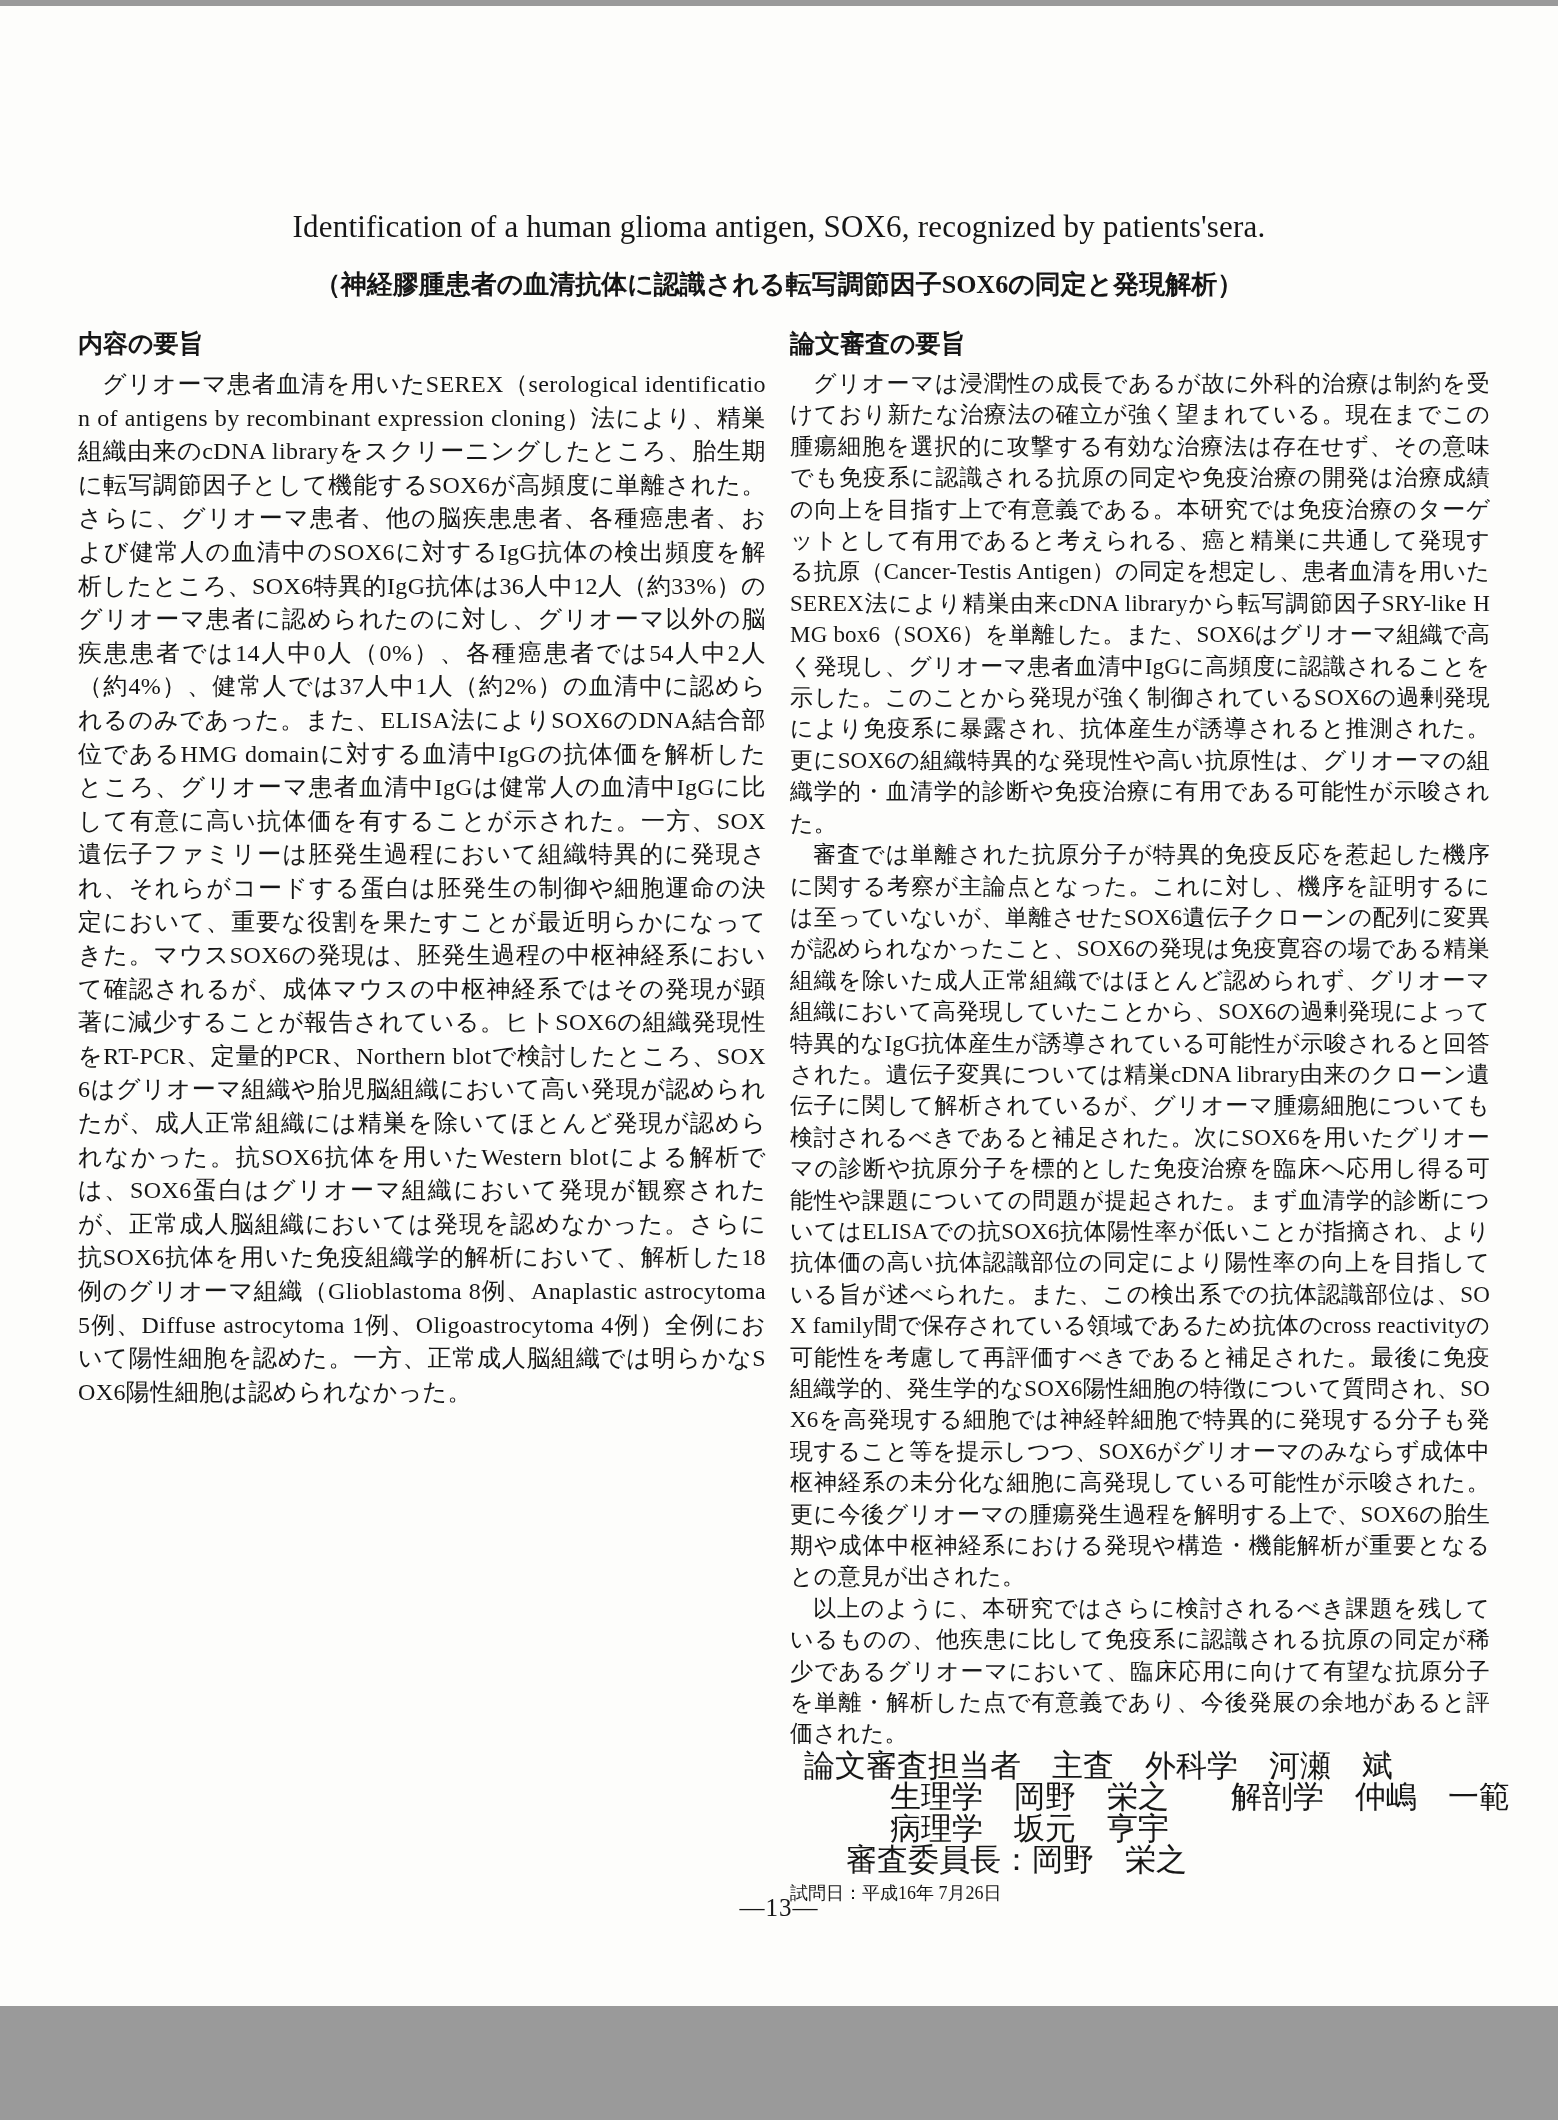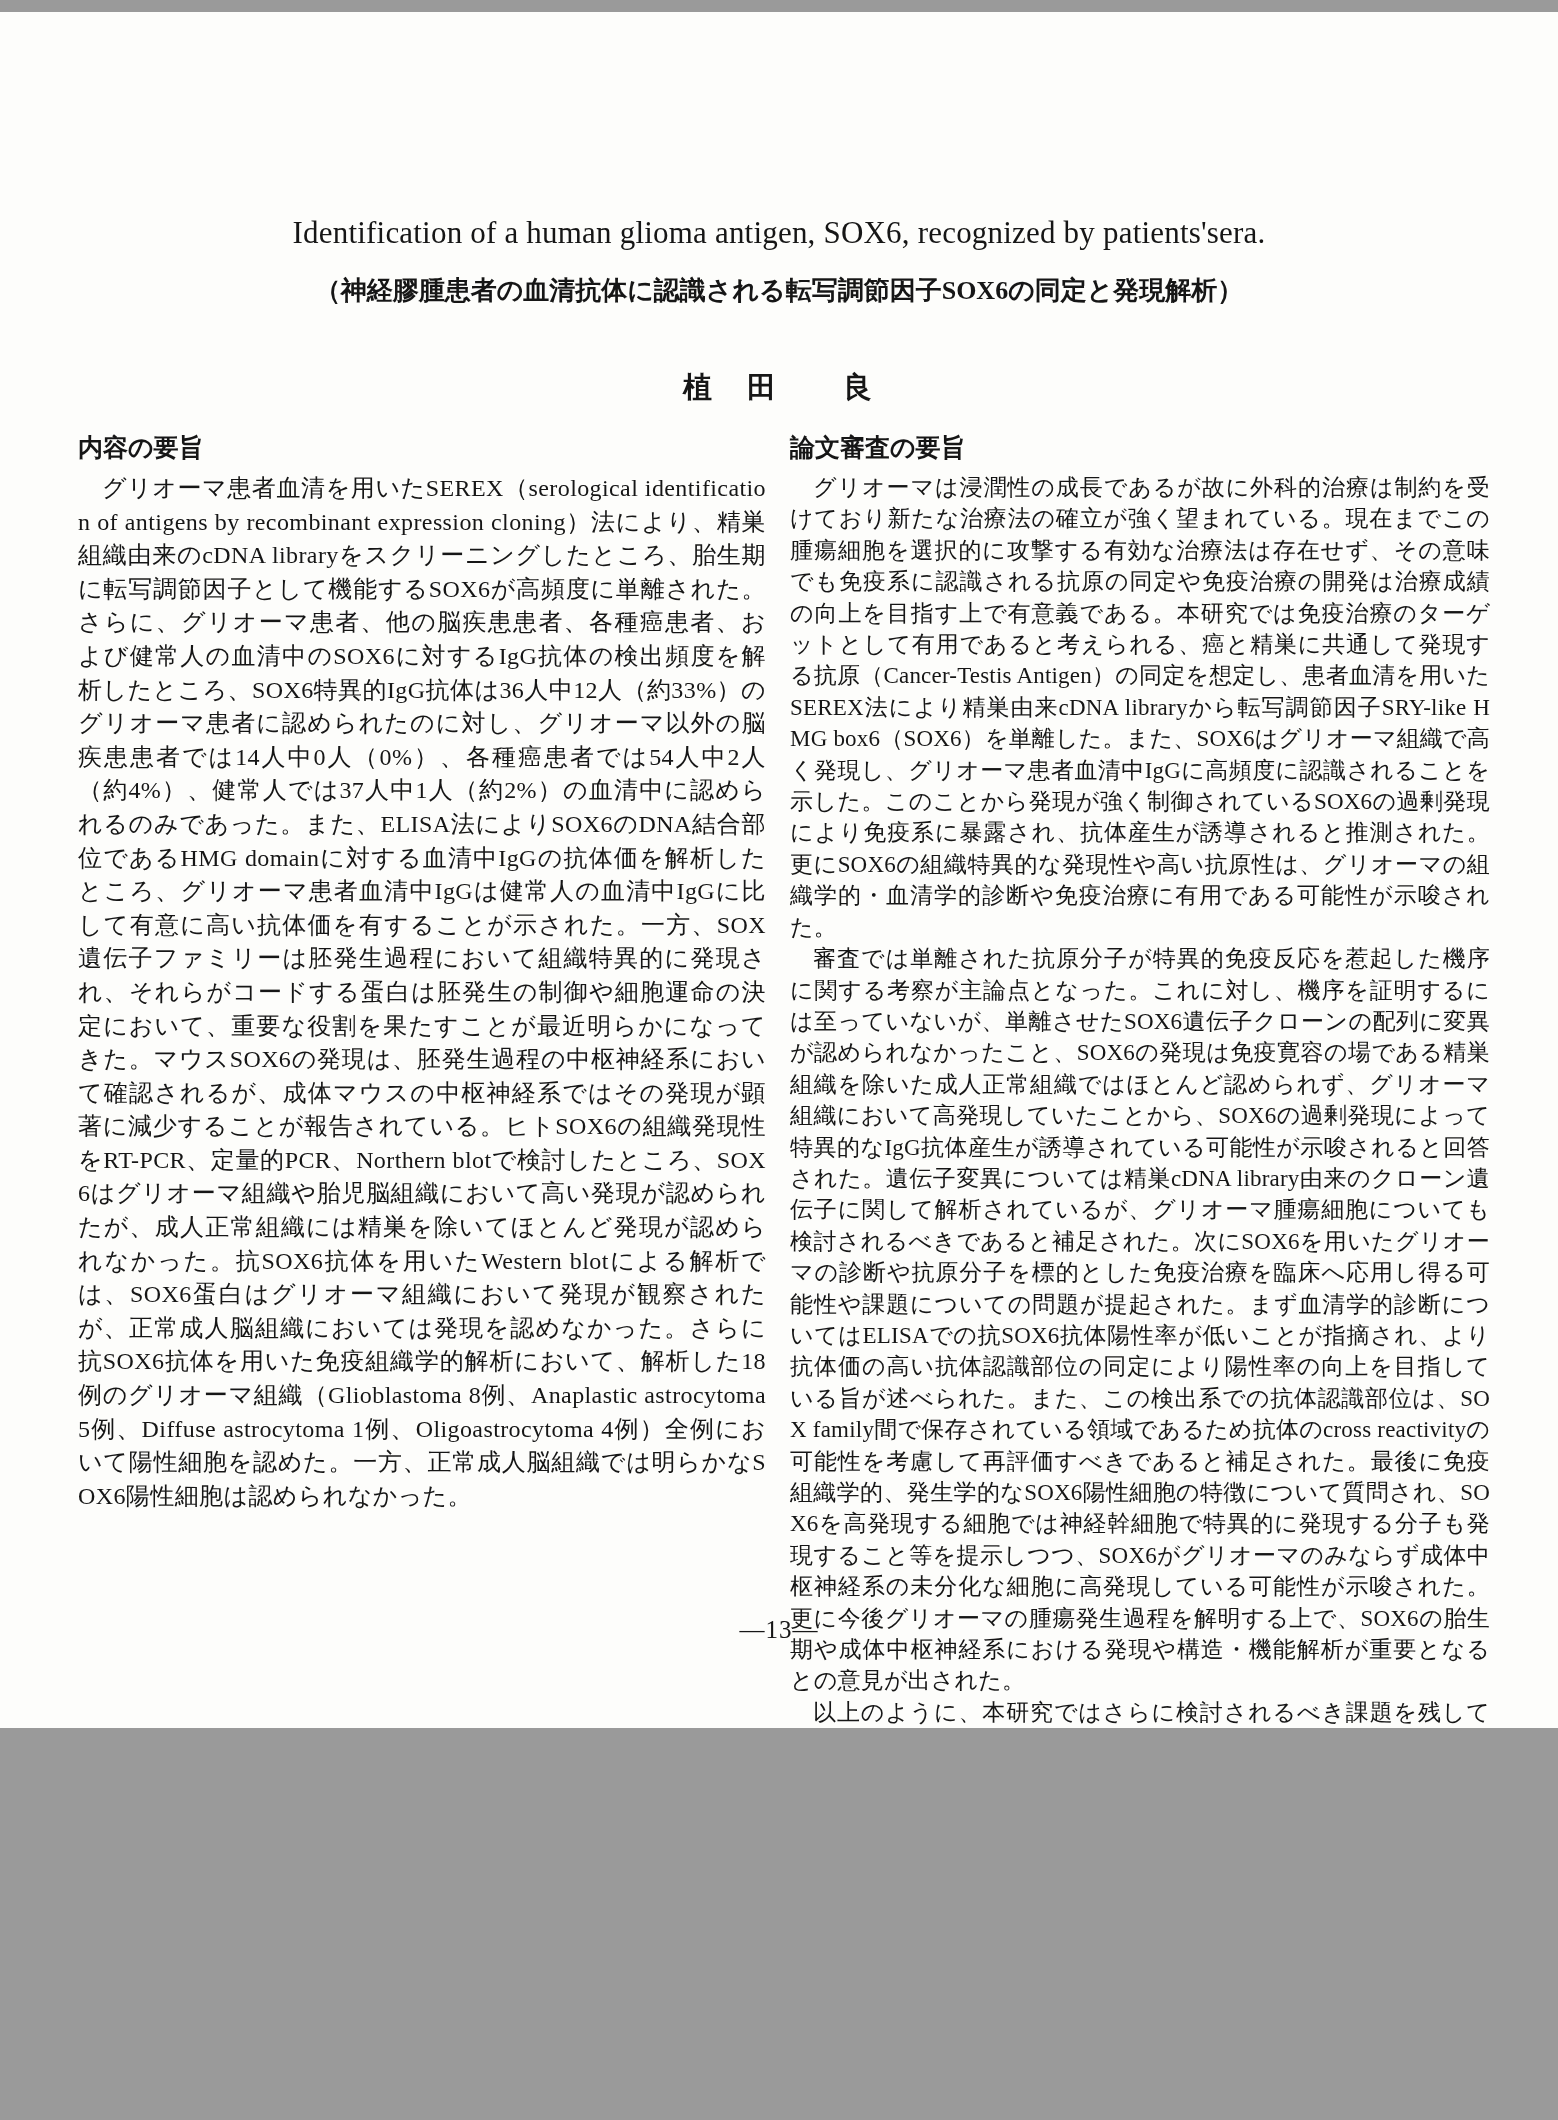--- a/index.html
+++ b/index.html
@@ -1,19 +1,19 @@
 <!DOCTYPE html>
 <html><head>
 <meta charset="utf-8">
 <style>
   html,body { margin:0; padding:0; background:#9a9a9a; }
   .page {
     position:relative;
-    width:1558px; height:1716px;
-    margin:12px auto;
+    width:1558px; height:2000px;
+    margin:6px auto;
     background:#fdfdfb;
     color:#161616;
     font-family:"Liberation Serif","DejaVu Serif",serif;
     overflow:hidden;
   }
   .title-en {
     text-align:center;
     padding-top:202px;
     font-size:31px;
     line-height:38px;
@@ -75,21 +75,20 @@
     border-radius:2px;
   }
 </style>
 </head>
 <body>
 
 <div class="page">
 
   <div class="title-en">Identification of a human glioma antigen, SOX6, recognized by patients'sera.</div>
   <div class="title-ja">（神経膠腫患者の血清抗体に認識される転写調節因子SOX6の同定と発現解析）</div>
-  <div class="author">植　田　　良</div>
 
   <div class="columns">
 
     <div class="col-left">
       <div class="col-heading">内容の要旨</div>
       <div class="body-text">
         <p>グリオーマ患者血清を用いたSEREX（serological identification of antigens by recombinant expression cloning）法により、精巣組織由来のcDNA libraryをスクリーニングしたところ、胎生期に転写調節因子として機能するSOX6が高頻度に単離された。さらに、グリオーマ患者、他の脳疾患患者、各種癌患者、および健常人の血清中のSOX6に対するIgG抗体の検出頻度を解析したところ、SOX6特異的IgG抗体は36人中12人（約33%）のグリオーマ患者に認められたのに対し、グリオーマ以外の脳疾患患者では14人中0人（0%）、各種癌患者では54人中2人（約4%）、健常人では37人中1人（約2%）の血清中に認められるのみであった。また、ELISA法によりSOX6のDNA結合部位であるHMG domainに対する血清中IgGの抗体価を解析したところ、グリオーマ患者血清中IgGは健常人の血清中IgGに比して有意に高い抗体価を有することが示された。一方、SOX遺伝子ファミリーは胚発生過程において組織特異的に発現され、それらがコードする蛋白は胚発生の制御や細胞運命の決定において、重要な役割を果たすことが最近明らかになってきた。マウスSOX6の発現は、胚発生過程の中枢神経系において確認されるが、成体マウスの中枢神経系ではその発現が顕著に減少することが報告されている。ヒトSOX6の組織発現性をRT-PCR、定量的PCR、Northern blotで検討したところ、SOX6はグリオーマ組織や胎児脳組織において高い発現が認められたが、成人正常組織には精巣を除いてほとんど発現が認められなかった。抗SOX6抗体を用いたWestern blotによる解析では、SOX6蛋白はグリオーマ組織において発現が観察されたが、正常成人脳組織においては発現を認めなかった。さらに抗SOX6抗体を用いた免疫組織学的解析において、解析した18例のグリオーマ組織（Glioblastoma 8例、Anaplastic astrocytoma 5例、Diffuse astrocytoma 1例、Oligoastrocytoma 4例）全例において陽性細胞を認めた。一方、正常成人脳組織では明らかなSOX6陽性細胞は認められなかった。</p>
       </div>
     </div>
 

